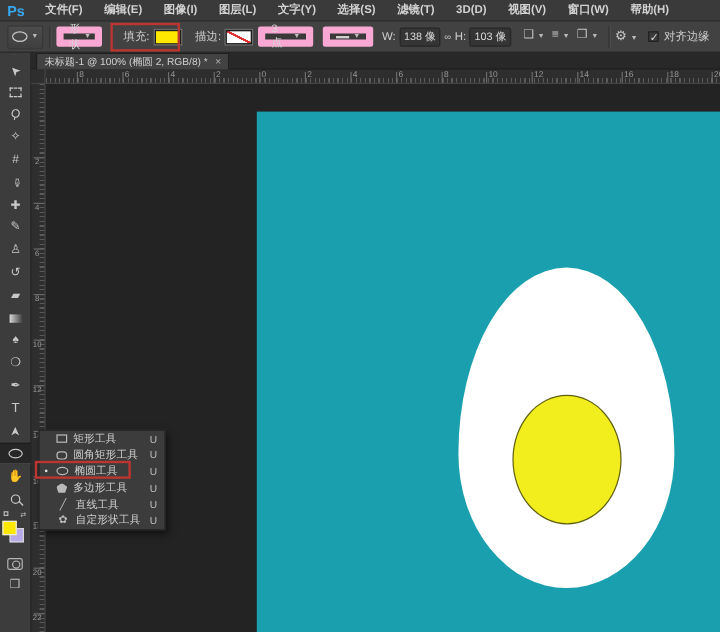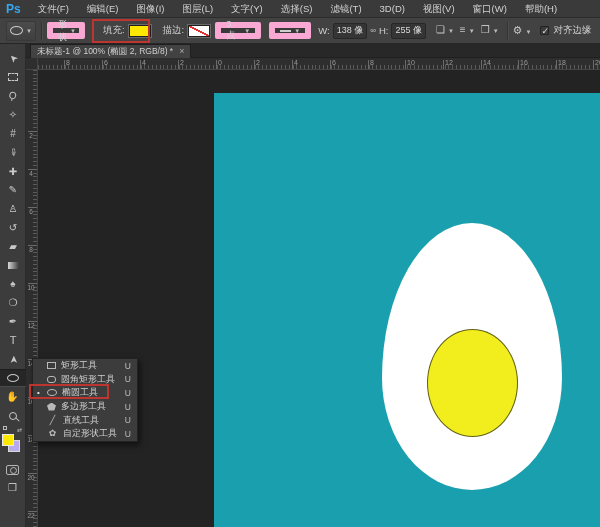--- a/index.html
+++ b/index.html
@@ -4,21 +4,21 @@
 <style>
   html,body{margin:0;padding:0;background:#1d1d1d;}
   *{box-sizing:border-box;font-family:"Liberation Sans","DejaVu Sans",sans-serif;}
   .app{position:relative;width:600px;height:527px;background:#232323;overflow:hidden;
        -webkit-font-smoothing:antialiased;}
 
   
   .menubar{position:absolute;left:0;top:0;width:600px;height:18px;background:#3a3a3a;
            border-bottom:1px solid #2c2c2c;display:flex;align-items:center;}
   .pslogo{color:#37a7f0;font-weight:bold;font-size:12px;padding:0 8px 0 6px;letter-spacing:0;}
-  .menuitem{color:#d2d2d2;font-size:9.5px;padding:0 9px;line-height:18px;cursor:default;}
+  .menuitem{color:#d2d2d2;font-size:9.5px;padding:0 9px;line-height:18px;cursor:default;font-weight:bold;}
 
   
   .optionsbar{position:absolute;left:0;top:18px;width:600px;height:26px;background:#424242;
               border-bottom:1px solid #262626;display:flex;align-items:center;padding-left:6px;}
   .obtn{display:flex;align-items:center;height:20px;padding:0 3px;border:1px solid #383838;
         border-radius:2px;background:linear-gradient(#4c4c4c,#3f3f3f);}
   .oval{width:13px;height:9px;border:1px solid #c9c9c9;border-radius:50%;display:inline-block;}
   .dropArrow{font-size:6px;color:#bbb;margin-left:3px;}
   .vsep{width:1px;height:18px;background:#333;margin:0 5px;box-shadow:1px 0 0 #4e4e4e;}
   .olabel{color:#cfcfcf;font-size:9.5px;white-space:nowrap;}
@@ -142,21 +142,21 @@
       <span class="dropArrow">▼</span>
     </div>
     <div class="combo" style="width:42px;margin-left:8px;justify-content:space-between;">
       <span class="linepreview"></span>
       <span class="dropArrow">▼</span>
     </div>
     <span class="olabel" style="margin-left:7px;">W:</span>
     <span class="field" style="margin-left:3px;">138 像</span>
     <span class="oicon" style="margin-left:3px;font-size:8px;">∞</span>
     <span class="olabel" style="margin-left:3px;">H:</span>
-    <span class="field" style="margin-left:3px;">255 像</span>
+    <span class="field" style="margin-left:3px;">103 像</span>
     <span class="oicon" style="margin-left:10px;">❏<span class="dropArrow">▼</span></span>
     <span class="oicon" style="margin-left:6px;">≡<span class="dropArrow">▼</span></span>
     <span class="oicon" style="margin-left:6px;">❐<span class="dropArrow">▼</span></span>
     <div class="vsep" style="margin-left:8px;"></div>
     <span class="oicon" style="font-size:11px;">⚙<span class="dropArrow">▼</span></span>
     <span class="checkbox" style="margin-left:9px;">✓</span>
     <span class="olabel" style="margin-left:4px;">对齐边缘</span>
   </div>
 
   <div class="toolbar">

